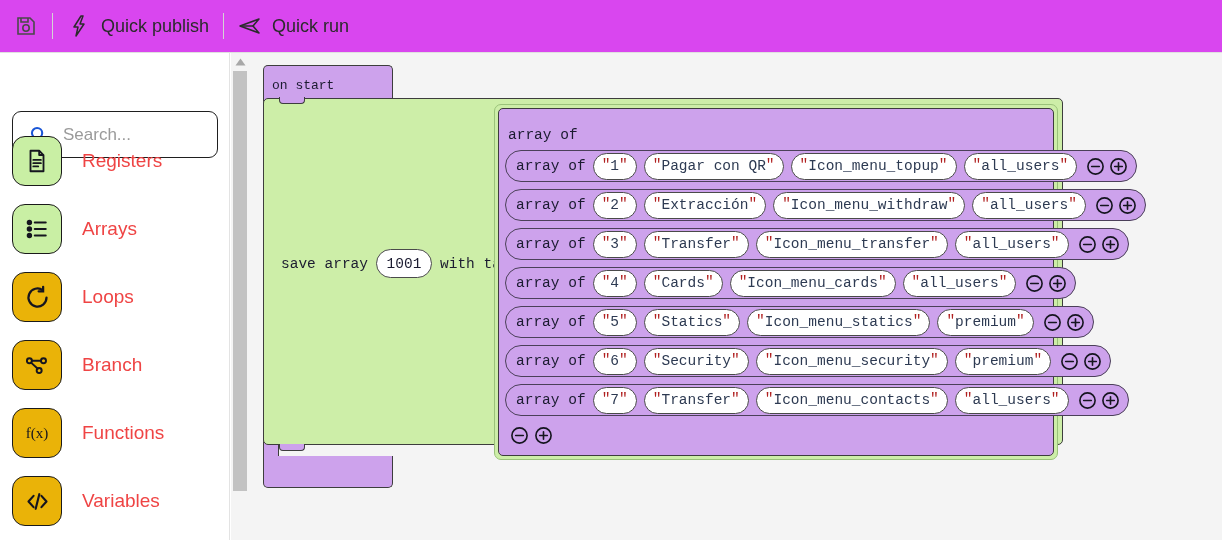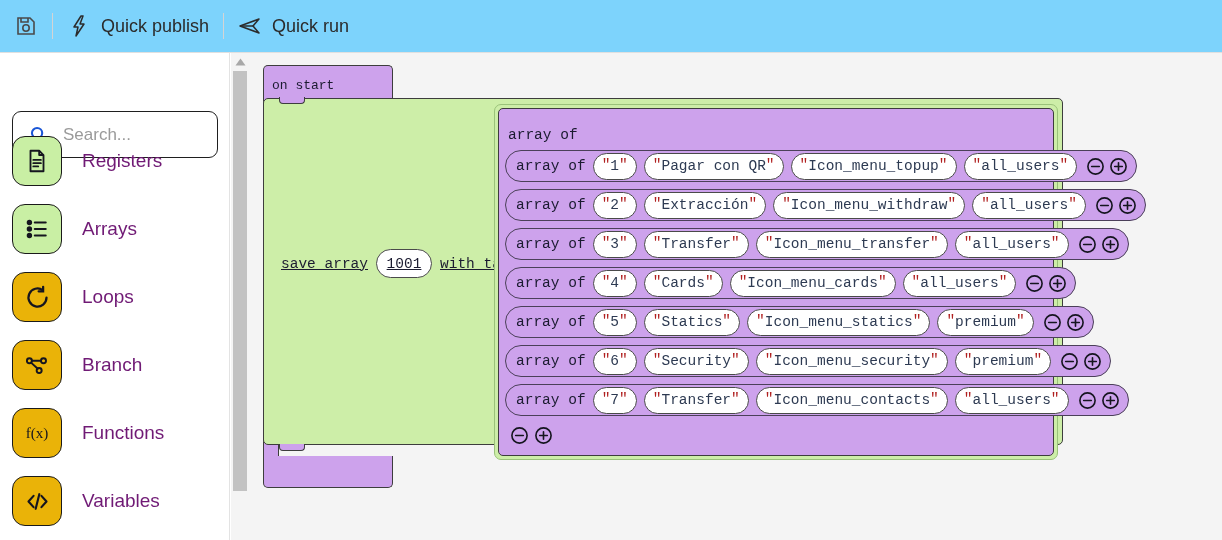--- a/index.html
+++ b/index.html
@@ -8,21 +8,21 @@
     width: 1222px; height: 540px;
     overflow: hidden;
     background: #ffffff;
     font-family: "Liberation Sans", sans-serif;
   }
 
   
   #toolbar {
     position: absolute; left: 0; top: 0;
     width: 1222px; height: 53px;
-    background: #7dd3fc;
+    background: #d946ef;
     border-bottom: 1px solid #e0e0e0;
     display: flex; align-items: center;
   }
   .tb-item {
     display: flex; align-items: center;
     height: 53px;
     padding: 0 14px;
     gap: 10px;
     cursor: pointer;
   }
@@ -77,21 +77,21 @@
     width: 50px; height: 50px;
     border-radius: 13px;
     border: 1.5px solid #1a1a1a;
     display: flex; align-items: center; justify-content: center;
     flex: 0 0 auto;
   }
   .cat-ico.green { background: #c9efa4; }
   .cat-ico.purple { background: #eab308; }
   .cat-label {
     font-size: 19px;
-    color: #701a75;
+    color: #ef4444;
     font-family: "Liberation Sans", sans-serif;
   }
 
   
   #scroll-track {
     position: absolute; left: 231px; top: 53px;
     width: 18px; height: 487px;
     background: #f4f4f4;
   }
   #scroll-up {
@@ -170,21 +170,20 @@
   #notch-top { left: 30px; top: 44px; }
   #notch-bot { left: 30px; top: 391px; }
 
   #save-text {
     position: absolute; left: 17px; top: 150px;
     display: flex; align-items: center; gap: 8px;
     font-family: "Liberation Mono", monospace;
     font-size: 14.5px;
     color: #1b1b30;
     white-space: nowrap;
-    text-decoration: underline;
   }
   #num-slot {
     display: inline-flex; align-items: center; justify-content: center;
     min-width: 56px; height: 29px;
     background: #ffffff;
     border: 1.5px solid #4a4a4a;
     border-radius: 15px;
     font-family: "Liberation Mono", monospace;
     font-size: 14.5px;
     color: #1b1b30;

